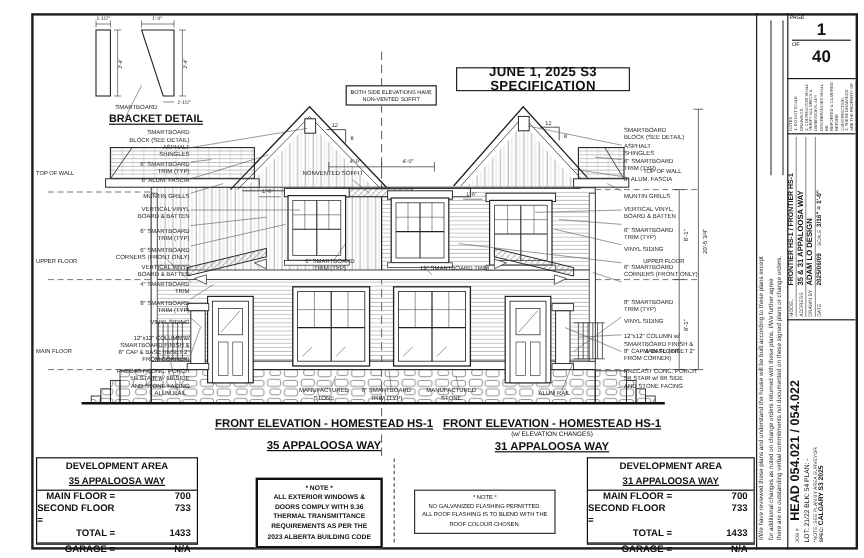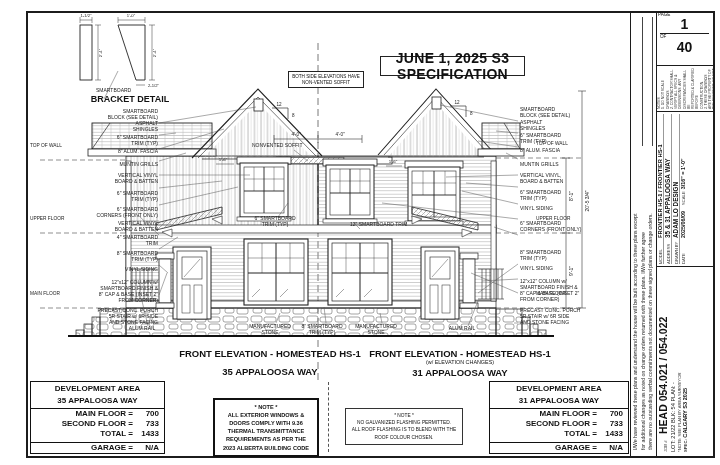--- a/index.html
+++ b/index.html
@@ -6,28 +6,28 @@
   #sheet{position:relative;width:720px;height:465px;background:#ffffff;overflow:hidden;
          font-family:"Liberation Sans",sans-serif;color:#111;}
   #frame{position:absolute;left:26px;top:11px;width:685px;height:443px;border:2px solid #1c1c1c;}
   .vline{position:absolute;top:11px;height:447px;border-left:1.2px solid #1c1c1c;}
   .lbl{position:absolute;font-size:5px;line-height:1.18;white-space:pre-line;color:#222;letter-spacing:0;}
   .lbl-r{text-align:right;}
   .lbl-c{text-align:center;}
   .lvl{position:absolute;font-size:4.8px;color:#222;white-space:nowrap;}
   .boxnote{position:absolute;border:1px solid #222;display:flex;align-items:center;justify-content:center;
            text-align:center;white-space:pre-line;background:#fff;}
-  #specbox{left:380px;top:56px;width:143px;height:18px;font-size:14px;font-weight:bold;letter-spacing:.3px;}
+  #specbox{left:380px;top:56px;width:143px;height:18px;font-size:11px;font-weight:bold;letter-spacing:.3px;}
   #soffitbox{left:288px;top:71px;width:74px;height:15px;font-size:4.6px;line-height:1.2;}
   .elev-title{position:absolute;text-align:center;font-weight:bold;}
-  .u{}
+  .u{text-decoration:underline;}
   .devtab{position:absolute;border:1.6px solid #111;background:#fff;font-size:8px;font-weight:bold;}
   .devtab .hd{text-align:center;padding-top:2px;line-height:1.25;}
   .devtab .sep{border-top:1px solid #111;margin-top:2px;}
-  .devrow{display:flex;justify-content:flex-end;padding-right:5px;line-height:1.28;}
+  .devrow{display:flex;justify-content:flex-end;padding-right:5px;line-height:1.28;gap:37px;}
   .devrow .val{display:inline-block;width:26px;text-align:right;}
   .notebox-thick{position:absolute;border:2.4px solid #111;background:#fff;text-align:center;
                  font-size:5.6px;font-weight:bold;line-height:1.45;white-space:pre-line;padding-top:3px;}
   .notebox-thin{position:absolute;border:1px solid #333;background:#fff;text-align:center;
                 font-size:4.8px;line-height:1.5;white-space:pre-line;padding-top:3px;}
   
   #dc-col{position:absolute;left:630px;top:11px;width:26px;height:443px;}
   #dc-rot{position:absolute;left:0;top:0;width:443px;height:26px;transform-origin:0 0;
           transform:rotate(-90deg) translateX(-443px);display:flex;}
   #dc-para{width:300px;font-size:5.2px;line-height:1.45;white-space:pre-line;padding:2px 0 0 4px;color:#222;}

